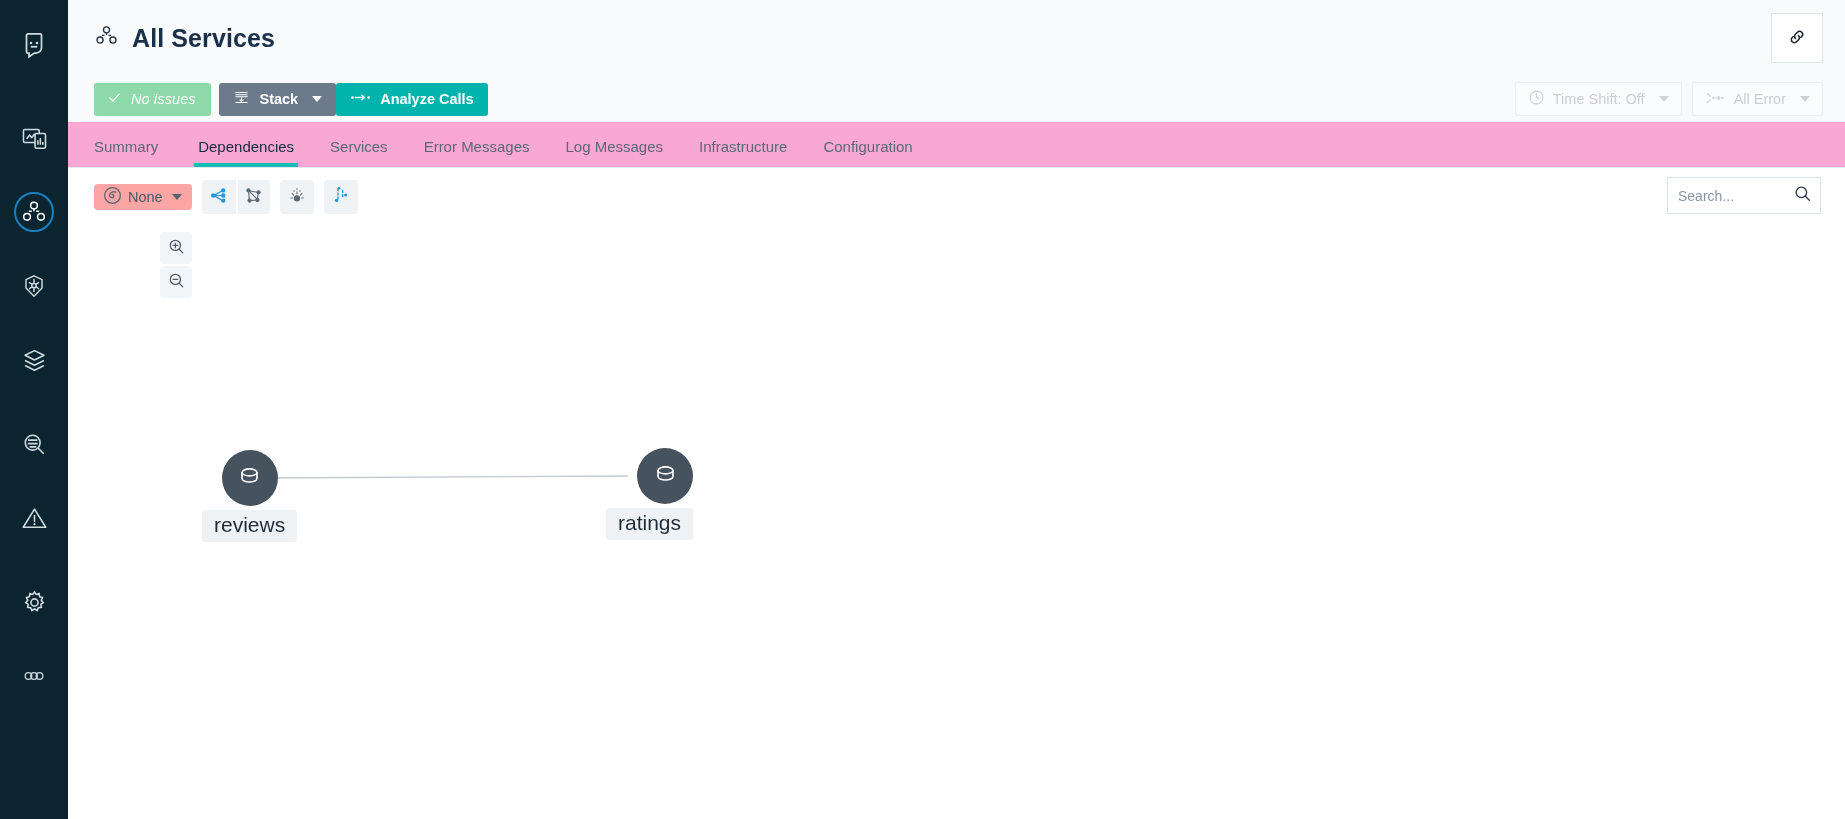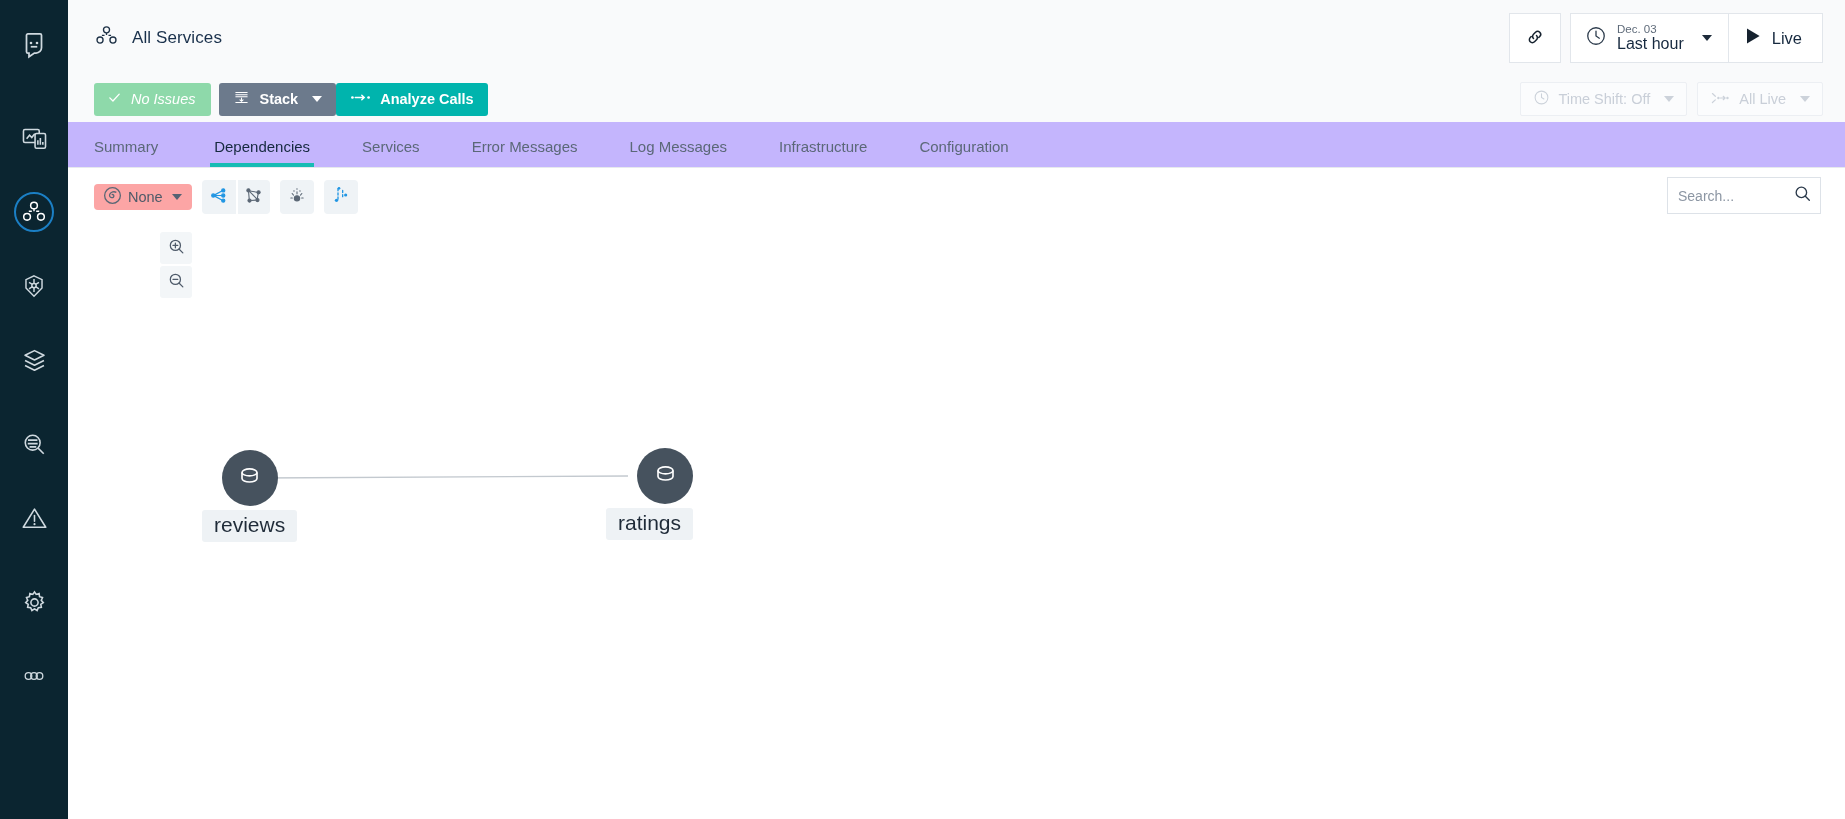--- a/index.html
+++ b/index.html
@@ -65,23 +65,23 @@
     align-items: center;
     padding: 0 22px 0 26px;
     background: #f9fafb;
   }
   .page-title-wrap {
     display: flex;
     align-items: center;
     gap: 13px;
   }
   .page-title {
-    font-size: 17px;
+    font-size: 25px;
     color: #19304b;
-    font-weight: 400;
+    font-weight: 700;
     letter-spacing: .1px;
     white-space: nowrap;
   }
   .header-spacer { flex: 1 1 auto; }
   .hdr-ctrls { display: flex; align-items: center; gap: 0; }
   .hdr-btn {
     background: #ffffff;
     border: 1px solid #e2e6eb;
     height: 50px;
     display: flex;
@@ -206,23 +206,23 @@
     margin-left: 6px;
   }
 
   
   .tabs {
     height: 46px;
     flex: 0 0 46px;
     display: flex;
     align-items: flex-end;
     padding: 0 0 0 26px;
-    background: #c4b5fd;
+    background: #f9a8d4;
     border-bottom: 1px solid #e6e9ed;
-    gap: 16px;
+    gap: 0;
   }
   .tab {
     position: relative;
     padding: 0 18px 12px 18px;
     font-size: 15px;
     color: #5b6878;
     cursor: pointer;
     white-space: nowrap;
   }
   .tab:first-child { padding-left: 0; padding-right: 22px; }
@@ -486,44 +486,20 @@
       <div class="hdr-ctrls">
         <button class="hdr-btn icon-only">
           <span>
             <svg width="20" height="20" viewBox="0 0 24 24" fill="none" stroke="#16222f" stroke-width="1.8" stroke-linecap="round">
               <path d="M10.2 13.8a3.6 3.6 0 010-5.1l2.4-2.4a3.6 3.6 0 015.1 5.1l-1.2 1.2"></path>
               <path d="M13.8 10.2a3.6 3.6 0 010 5.1l-2.4 2.4a3.6 3.6 0 01-5.1-5.1l1.2-1.2"></path>
             </svg>
           </span>
         </button>
 
-        <div class="hdr-group">
-          <div class="time-sel">
-            <span>
-              <svg width="22" height="22" viewBox="0 0 24 24" fill="none" stroke="#2b3a4b" stroke-width="1.4">
-                <circle cx="12" cy="12" r="9"></circle>
-                <path d="M12 6.6V12l3.6 2.4" stroke-linecap="round"></path>
-              </svg>
-            </span>
-            <span class="time-text">
-              <span class="time-date">Dec. 03</span>
-              <span class="time-range">Last hour</span>
-            </span>
-            <span class="caret"></span>
-          </div>
-          <div class="grp-divider"></div>
-          <div class="live-btn">
-            <span>
-              <svg width="16" height="18" viewBox="0 0 16 18" fill="#16222f">
-                <path d="M2 1.4L14.6 9 2 16.6z"></path>
-              </svg>
-            </span>
-            <span class="live-label">Live</span>
-          </div>
-        </div>
       </div>
     </div>
 
     <div class="toolbar">
 
       <div class="pill no-issues">
         <span>
           <svg width="15" height="15" viewBox="0 0 24 24" fill="none" stroke="#ffffff" stroke-width="2.1" stroke-linecap="round" stroke-linejoin="round">
             <path d="M4.5 12.6l5 5 10-11"></path>
           </svg>
@@ -569,21 +545,21 @@
         </div>
         <div class="ghost-sel">
           <span>
             <svg width="21" height="14" viewBox="0 0 26 14" fill="none" stroke="#ccd2da" stroke-width="1.5" stroke-linecap="round">
               <path d="M3 1.5l3.6 3.4M6.6 9.3L3 12.6"></path>
               <circle cx="10.4" cy="7" r="1.5" fill="#ccd2da" stroke="none"></circle>
               <circle cx="21.6" cy="7" r="1.5" fill="#ccd2da" stroke="none"></circle>
               <path d="M13 7h5.4M16.4 4.9L18.6 7l-2.2 2.1"></path>
             </svg>
           </span>
-          <span>All Live</span>
+          <span>All Error</span>
           <span class="caret-sm"></span>
         </div>
       </div>
     </div>
 
     <div class="tabs">
       <div class="tab"><span>Summary</span></div>
       <div class="tab active"><span>Dependencies</span></div>
       <div class="tab"><span>Services</span></div>
       <div class="tab"><span>Error Messages</span></div>

